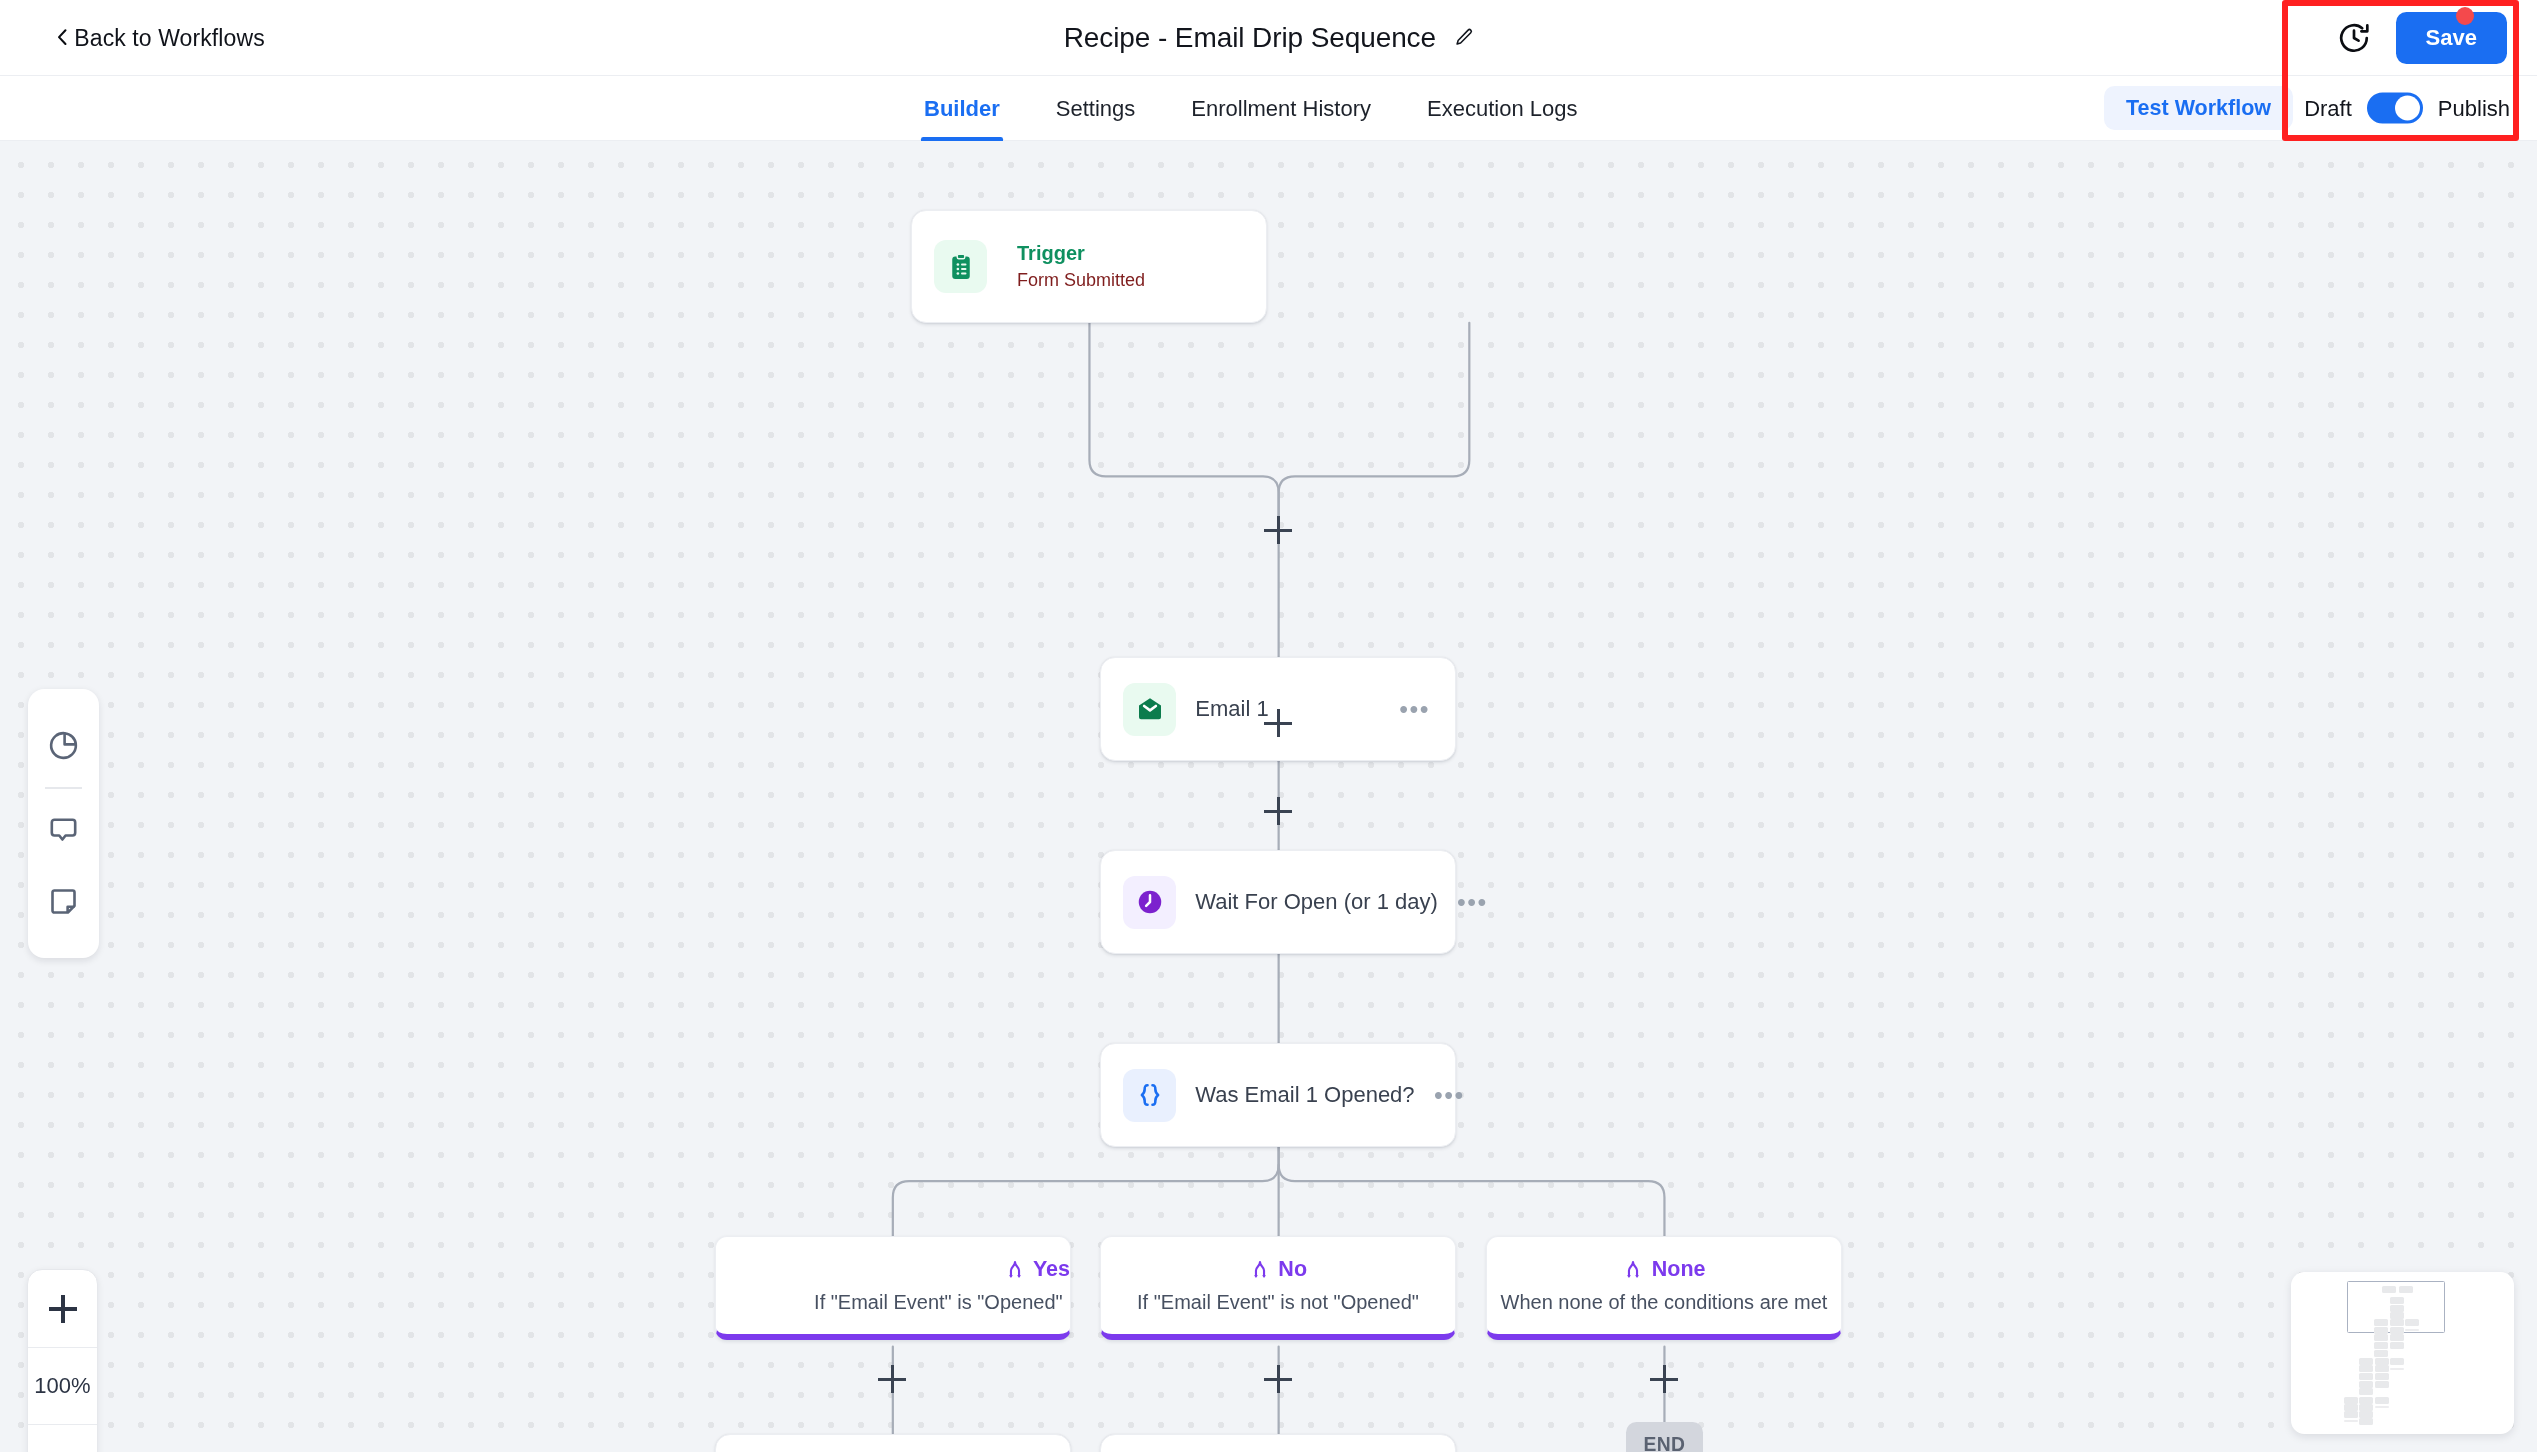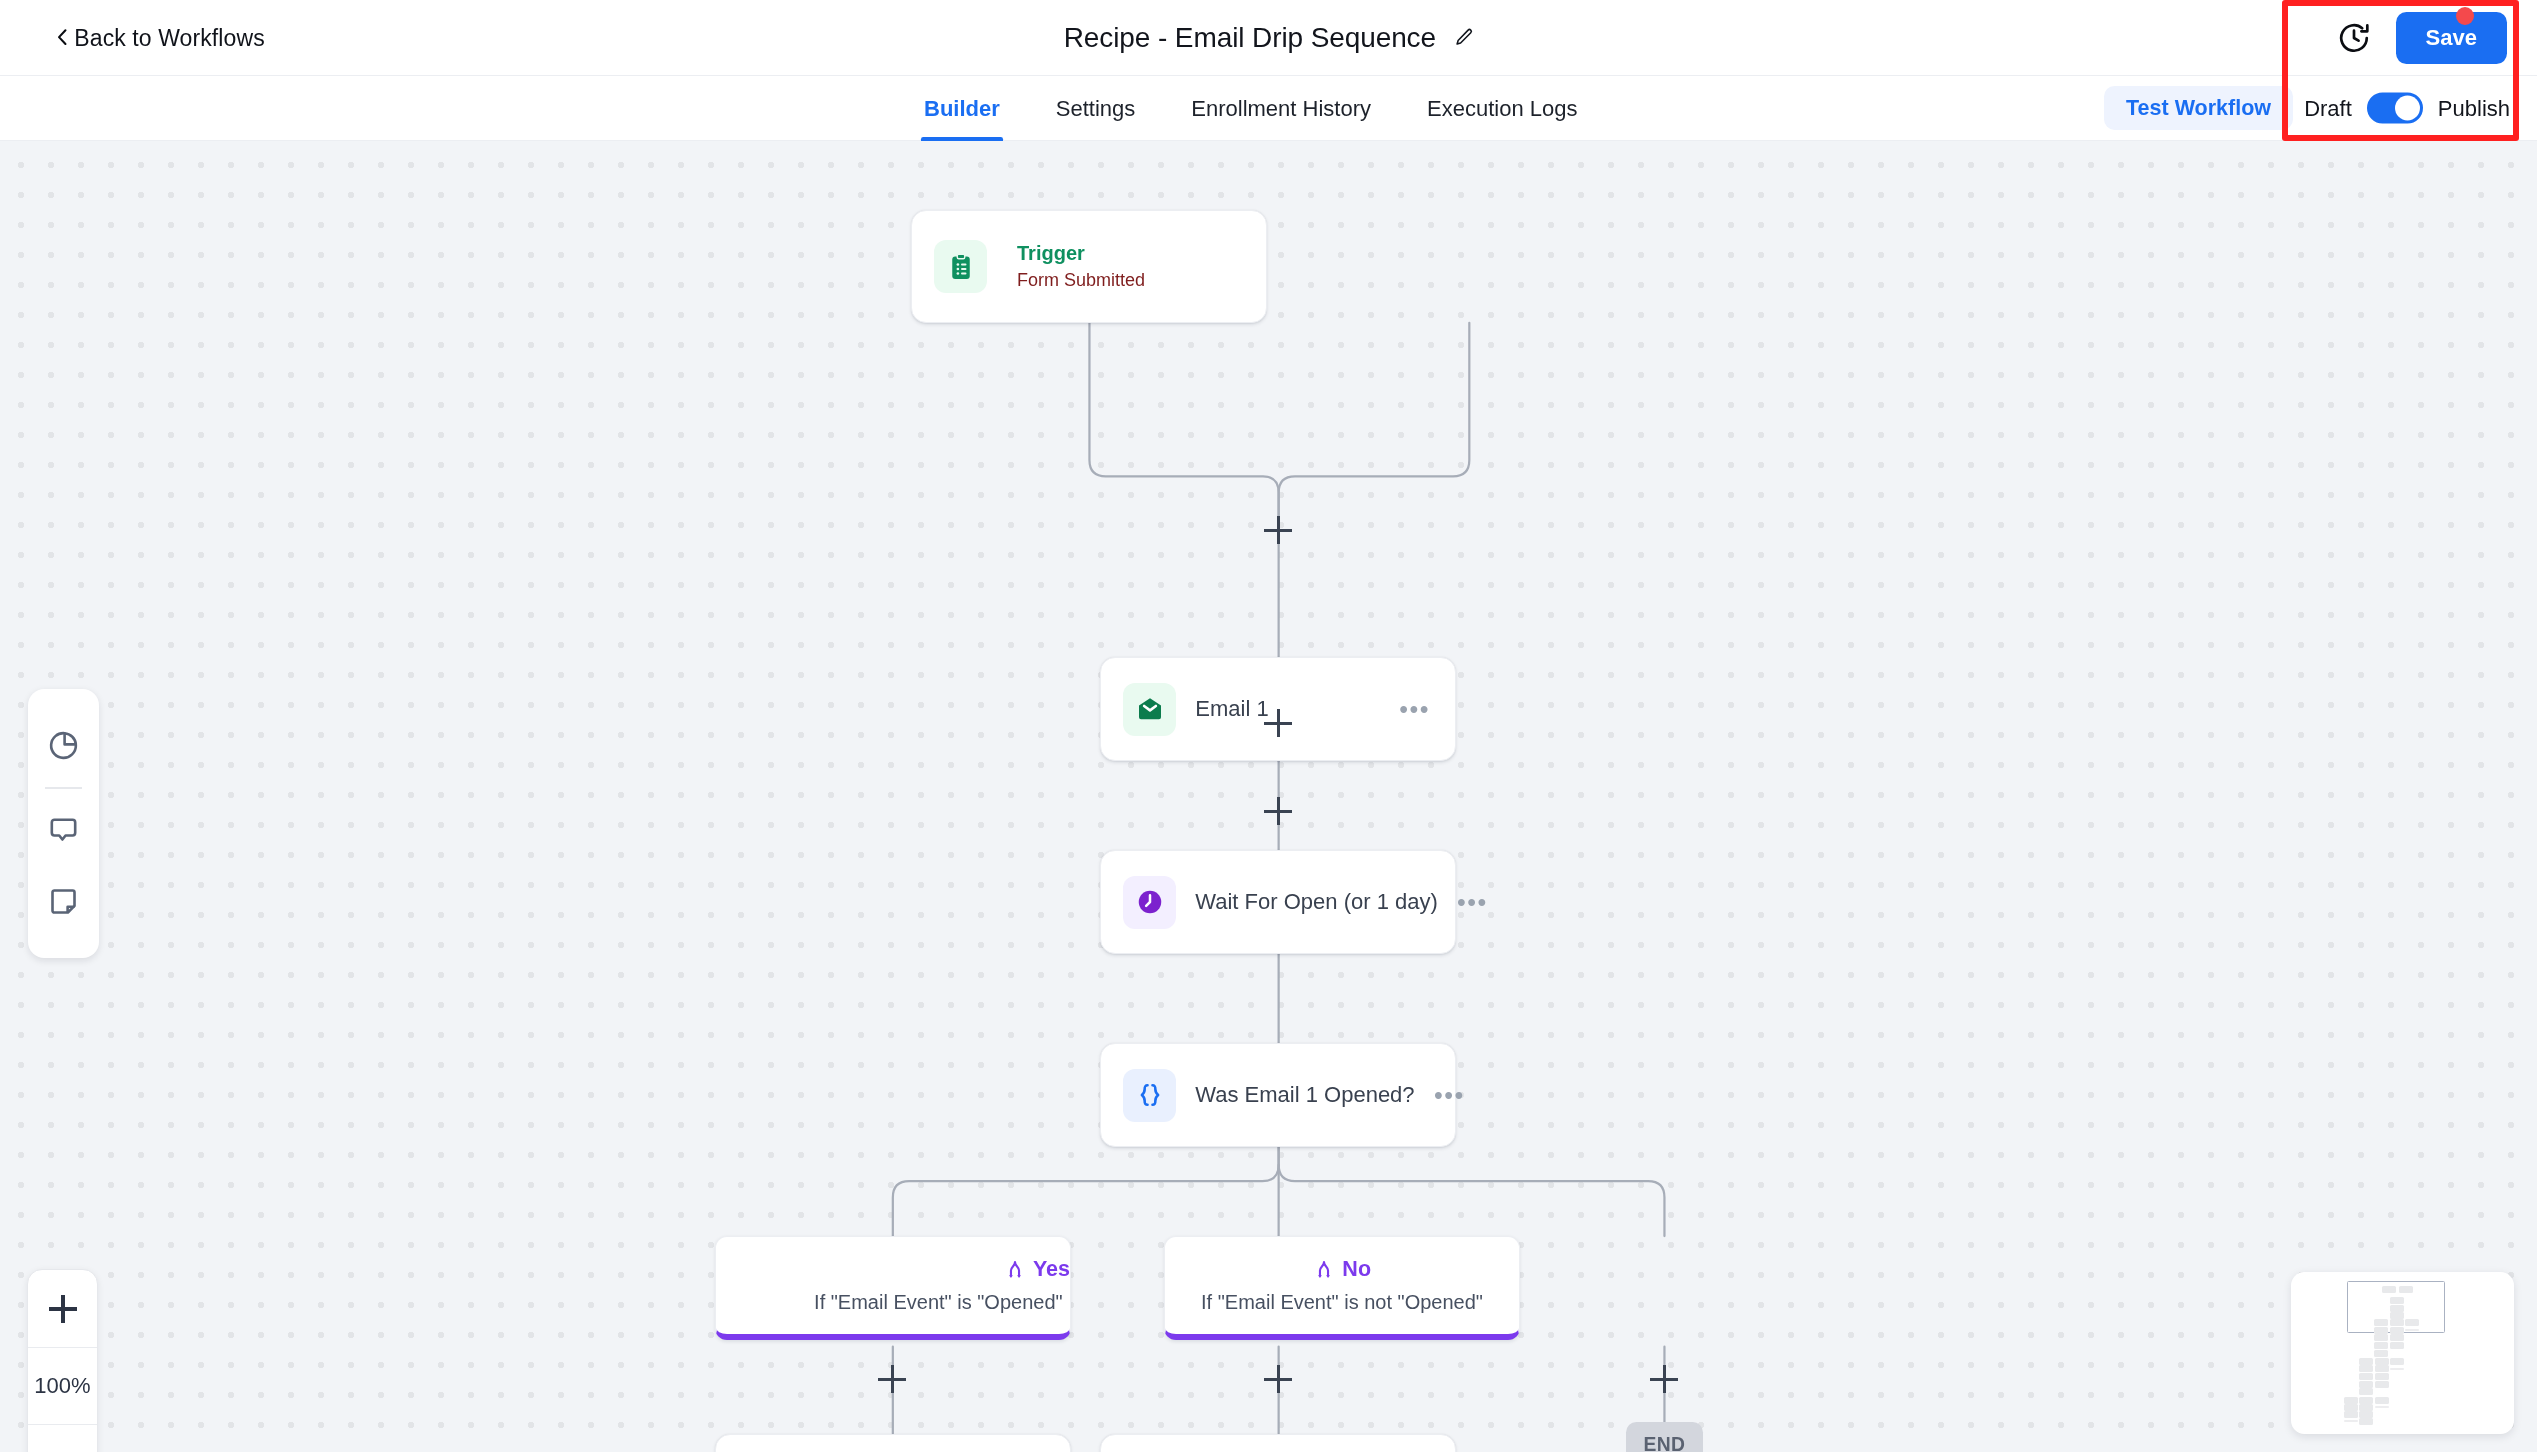--- a/index.html
+++ b/index.html
@@ -202,21 +202,21 @@
   }
   .branch .bhead {
     display: flex; align-items: center; gap: 7.4px;
     font-size: 21.5px; font-weight: 700; color: #7c3aed;
   }
   .branch .bsub {
     font-size: 20px; color: #475061;
     white-space: nowrap; padding: 0 7.4px;
   }
   .branch-yes  { left: 715px;  top: 1095px; align-items: flex-end; }
-  .branch-no   { left: 1164px; top: 1095px; }
+  .branch-no   { left: 1100px; top: 1095px; }
   .branch-none { left: 1486px; top: 1095px; }
 
   .end-badge {
     position: absolute; left: 1626px; top: 1281px;
     width: 77px; height: 46px;
     background: #d3d6dd; color: #5a6271;
     font-size: 19.3px; font-weight: 600;
     border-radius: 10.4px;
     display: flex; align-items: center; justify-content: center;
     letter-spacing: 0.4px;
@@ -438,20 +438,30 @@
       <div class="bhead">
         <svg width="22" height="22" viewBox="0 0 24 24" fill="none">
           <path d="M12 3.2c0 4.6-4.4 5.2-4.4 9.4v5.2M12 3.2c0 4.6 4.4 5.2 4.4 9.4v5.2" stroke="#7c3aed" stroke-width="2.3" stroke-linecap="round"></path>
           <path d="M7.6 20.6l-2.1-3h4.2zM16.4 20.6l-2.1-3h4.2z" fill="#7c3aed"></path>
         </svg>
         <span>No</span>
       </div>
       <span class="bsub">If "Email Event" is not "Opened"</span>
     </div>
 
+    <div class="branch branch-none">
+      <div class="bhead">
+        <svg width="22" height="22" viewBox="0 0 24 24" fill="none">
+          <path d="M12 3.2c0 4.6-4.4 5.2-4.4 9.4v5.2M12 3.2c0 4.6 4.4 5.2 4.4 9.4v5.2" stroke="#7c3aed" stroke-width="2.3" stroke-linecap="round"></path>
+          <path d="M7.6 20.6l-2.1-3h4.2zM16.4 20.6l-2.1-3h4.2z" fill="#7c3aed"></path>
+        </svg>
+        <span>None</span>
+      </div>
+      <span class="bsub">When none of the conditions are met</span>
+    </div>
 
     <div class="node wait1day-node">
       
       
       
     </div>
 
     <div class="node emailns-node">
       
       

